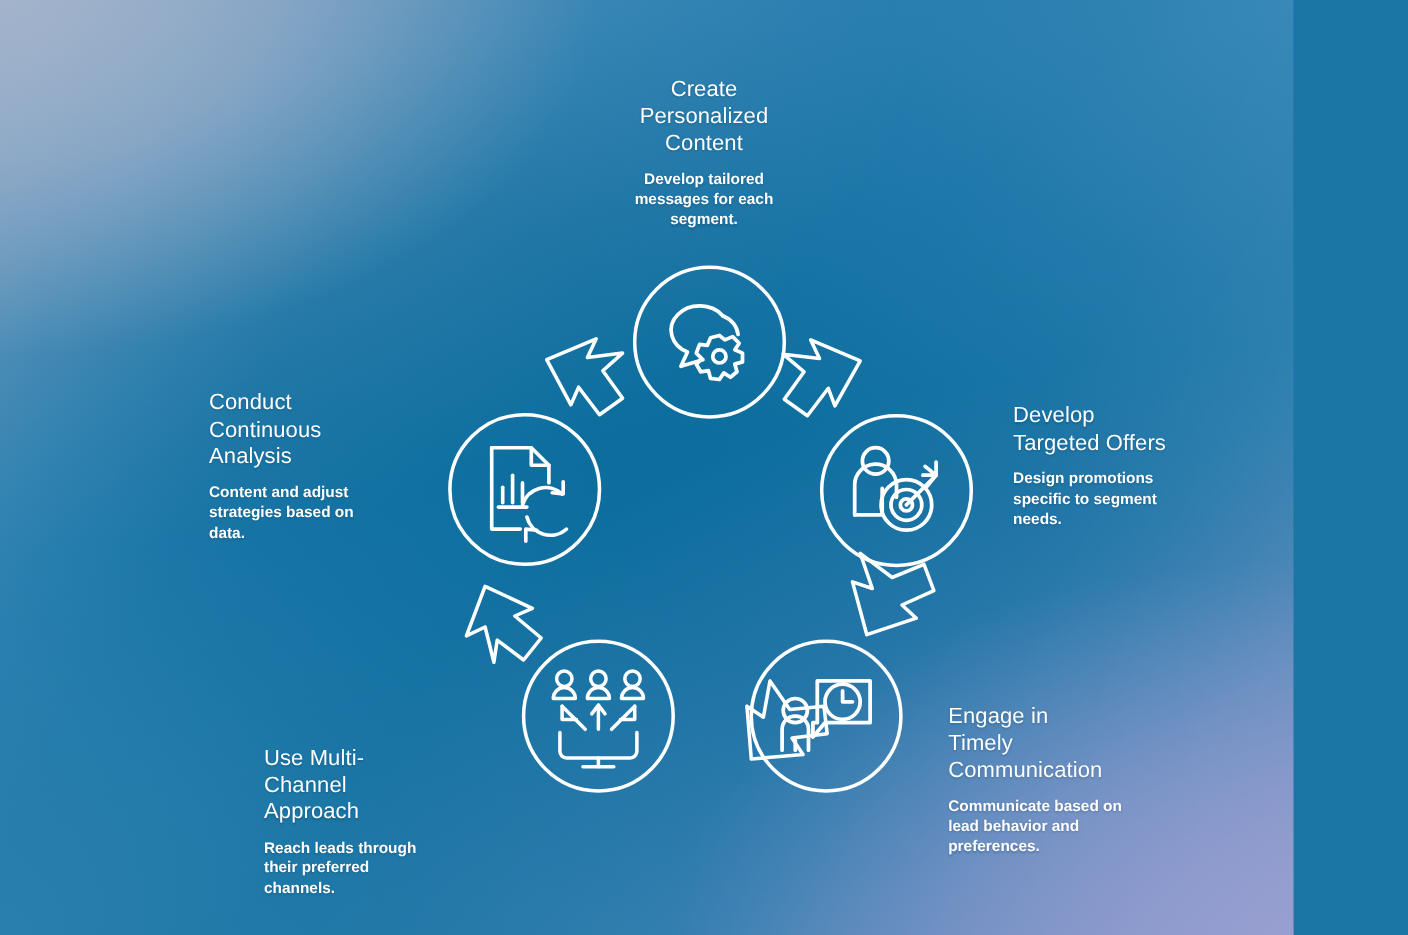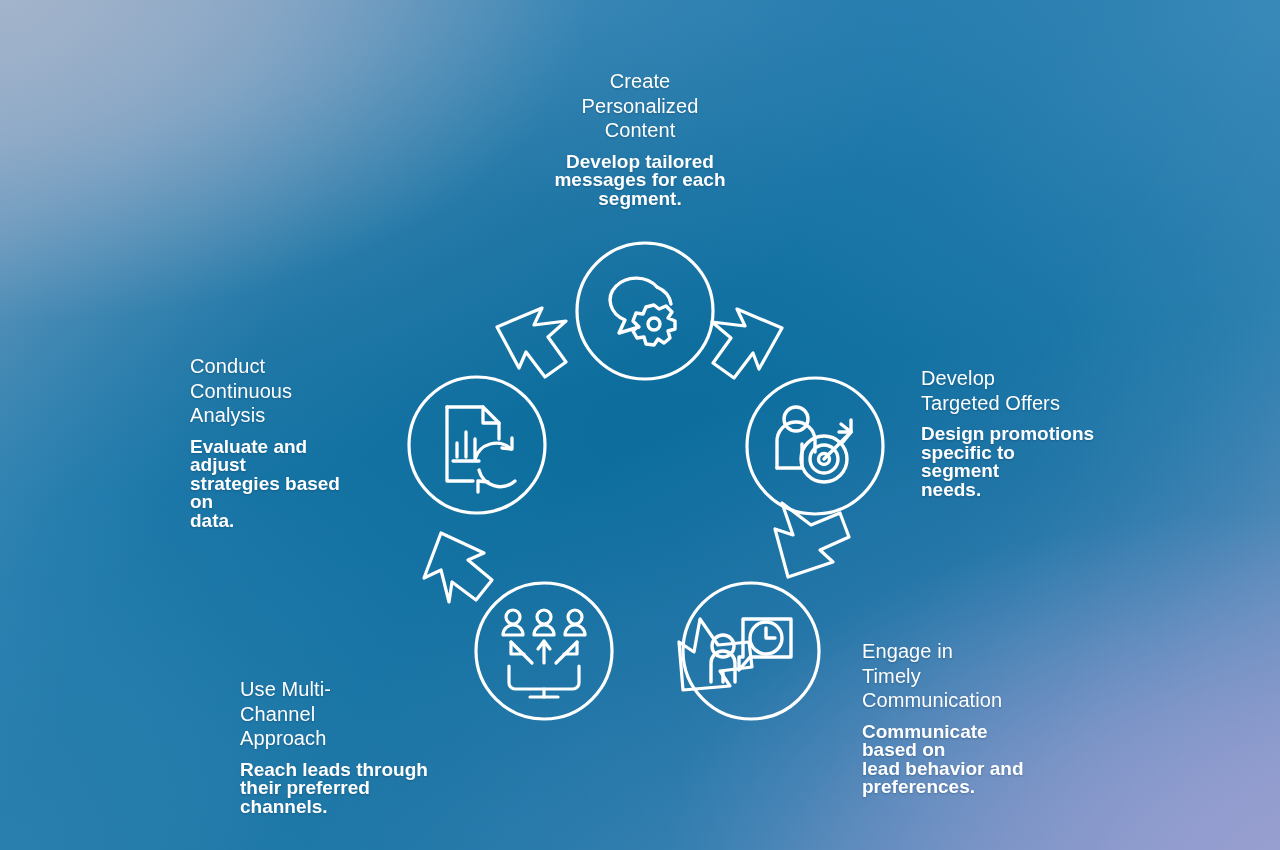--- a/index.html
+++ b/index.html
@@ -3,21 +3,21 @@
 <meta charset="utf-8">
 <style>
   html,body{margin:0;padding:0;}
   body{
     width:1280px;height:850px;overflow:hidden;
     font-family:"Liberation Sans", sans-serif;
     background:#1b76a6;
     position:relative;
   }
   #stage{
-    position:absolute;inset:0;width:1280px;height:850px;overflow:hidden;
+    position:absolute;inset:0;width:1176px;height:850px;overflow:hidden;
   }
   
   .bg-base{
     position:absolute;inset:0;
     background:
       radial-gradient(115% 95% at 0% 0%,   rgba(158,176,200,0.98) 0%, rgba(150,172,200,0.75) 18%, rgba(90,140,180,0.25) 40%, rgba(30,120,165,0) 62%),
       radial-gradient(120% 100% at 100% 100%, rgba(146,154,206,0.98) 0%, rgba(140,150,204,0.72) 17%, rgba(92,132,190,0.26) 40%, rgba(30,120,165,0) 63%),
       radial-gradient(95% 85% at 100% 0%,  rgba(58,138,186,0.95) 0%, rgba(49,130,182,0.45) 35%, rgba(20,113,160,0) 68%),
       radial-gradient(95% 90% at 0% 100%,  rgba(42,128,174,0.95) 0%, rgba(36,122,170,0.45) 35%, rgba(18,112,159,0) 68%),
       radial-gradient(70% 62% at 50% 50%,  rgba(13,110,158,1) 0%, rgba(15,112,160,0.85) 45%, rgba(23,119,166,0.25) 78%, rgba(25,120,166,0) 100%),
@@ -32,21 +32,21 @@
   #diagram{position:absolute;left:0;top:0;width:1280px;height:850px;}
   
   .lbl{position:absolute;color:#ffffff;}
   .lbl .title{
     font-size:20px;line-height:24.5px;font-weight:400;
     letter-spacing:0.1px;
     text-shadow:0 1px 2px rgba(0,40,70,0.28);
     white-space:pre-line;
   }
   .lbl .desc{
-    font-size:19px;line-height:18.6px;font-weight:bold;
+    font-size:14px;line-height:18.6px;font-weight:bold;
     margin-top:10px;
     text-shadow:0 1px 2px rgba(0,40,70,0.28);
     white-space:pre-line;
   }
   .lbl.ta-center{text-align:center;}
   .lbl.ta-right{text-align:left;}
   .lbl.ta-left{text-align:left;}
 
   #lbl-create{left:540px;top:69px;width:200px;}
   #lbl-offers{left:921px;top:366px;width:175px;}
@@ -200,17 +200,17 @@
 Approach</div>
     <div class="desc">Reach leads through
 their preferred
 channels.</div>
   </div>
 
   <div class="lbl ta-right" id="lbl-analysis">
     <div class="title">Conduct
 Continuous
 Analysis</div>
-    <div class="desc">Evaluate and adjust
+    <div class="desc">Content and adjust
 strategies based on
 data.</div>
   </div>
 </div>
 
 </body></html>

